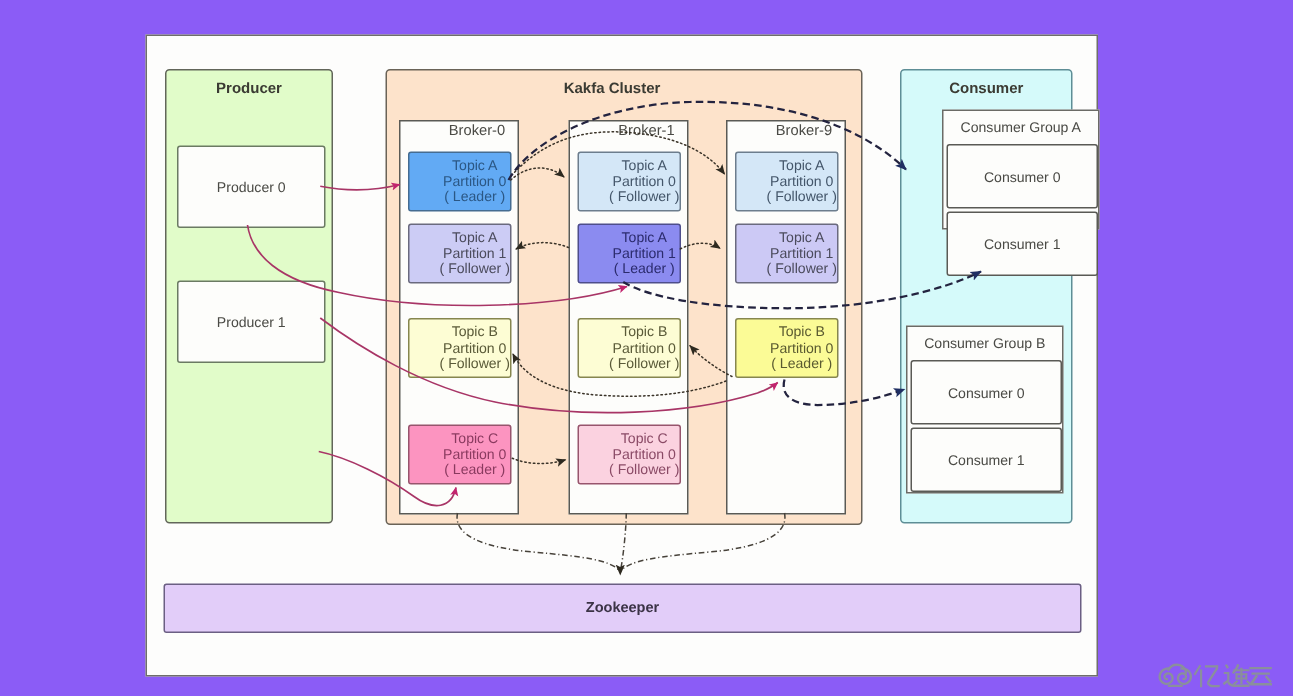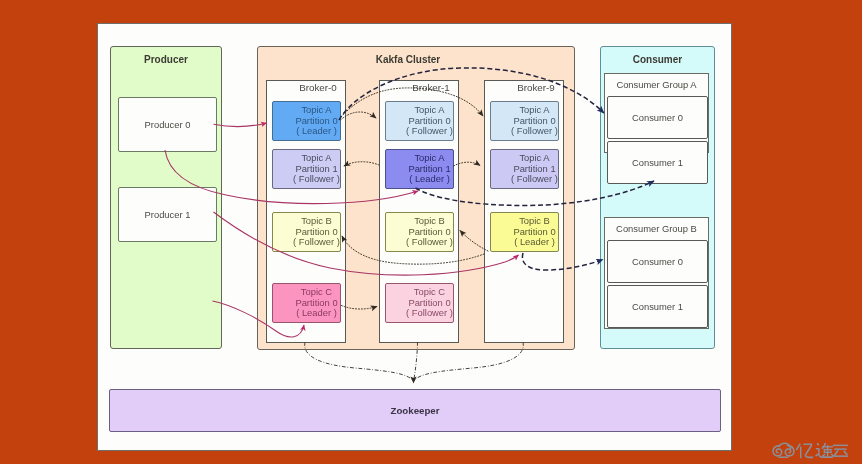--- a/index.html
+++ b/index.html
@@ -1,19 +1,19 @@
 <!DOCTYPE html>
 <html><head>
 <meta charset="utf-8">
 <title>Kafka Cluster Architecture Diagram</title>
 <style>
   html,body{margin:0;padding:0;}
   body{width:862px;height:464px;background:#ffffff;overflow:hidden;
        font-family:"Liberation Sans","DejaVu Sans",sans-serif;}
-  #stage{position:relative;width:862px;height:464px;background:#c2410c;}
+  #stage{position:relative;width:862px;height:464px;background:#8b5cf6;}
 
   .outer-frame{position:absolute;left:97px;top:23px;width:635px;height:428px;
     border:1.4px solid #6e6e6b;background:#fdfdfc;box-sizing:border-box;}
 
   .panel{position:absolute;box-sizing:border-box;}
   .panel-title{position:absolute;left:0;right:0;top:7px;text-align:center;
     font-size:10px;line-height:12px;font-weight:bold;color:#3b3b33;}
 
   
   .producer-panel{left:110px;top:46px;width:112px;height:303px;
@@ -56,32 +56,32 @@
   .b1p3{background:#fbd2e0;border-color:#97556d;color:#8a4a66;}
   .b2p0{background:#d4e7f7;border-color:#6c7d8d;color:#44566a;}
   .b2p1{background:#ccc9f5;border-color:#6a6a7e;color:#4b4b5c;}
   .b2p2{background:#fbfb96;border-color:#86864f;color:#5a5a30;}
 
   
   .consumer-panel{left:600px;top:46px;width:115px;height:303px;
     background:#d5fafa;border:1px solid #5e8e96;border-radius:3px;}
   .cgroup{position:absolute;left:3px;width:105px;background:#fdfdfb;
     border:1px solid #6b6b66;box-sizing:border-box;}
-  .cgroupA{top:26px;height:80px;}
+  .cgroupA{top:26px;height:80px;margin-left:24px;}
   .cgroupB{top:170px;height:112px;}
   .cgroup-title{position:absolute;left:0;right:0;top:5px;text-align:center;
     font-size:9.4px;color:#4a4a45;}
   .cbox{position:absolute;left:2px;width:99px;height:41px;background:#fdfdfb;
     border:1px solid #5a5a55;border-radius:2px;display:flex;align-items:center;
     justify-content:center;font-size:9.4px;color:#4a4a45;}
   .cgroup .cbox:nth-of-type(2){top:22px;}
   .cgroup .cbox:nth-of-type(3){top:67px;}
 
   
-  .zookeeper-panel{left:109px;top:389px;width:612px;height:43px;
+  .zookeeper-panel{left:109px;top:389px;width:612px;height:33px;
     background:#e2cdf9;border:1px solid #6b5f83;border-radius:2px;display:flex;align-items:center;
     justify-content:center;}
   .zk-label{font-size:9.7px;font-weight:bold;color:#3b3346;}
 
   #arrows{position:absolute;left:0;top:0;pointer-events:none;}
   #arrows > g path{fill:none;}
   #arrows marker path{stroke:none;}
   .g-produce path{stroke:#a83566;stroke-width:1.1;}
   .g-replica path{stroke:#3a3328;stroke-width:1;stroke-dasharray:1 1.9;stroke-linecap:round;}
   .g-consume path{stroke:#23233f;stroke-width:1.5;stroke-dasharray:5 2.8;}

